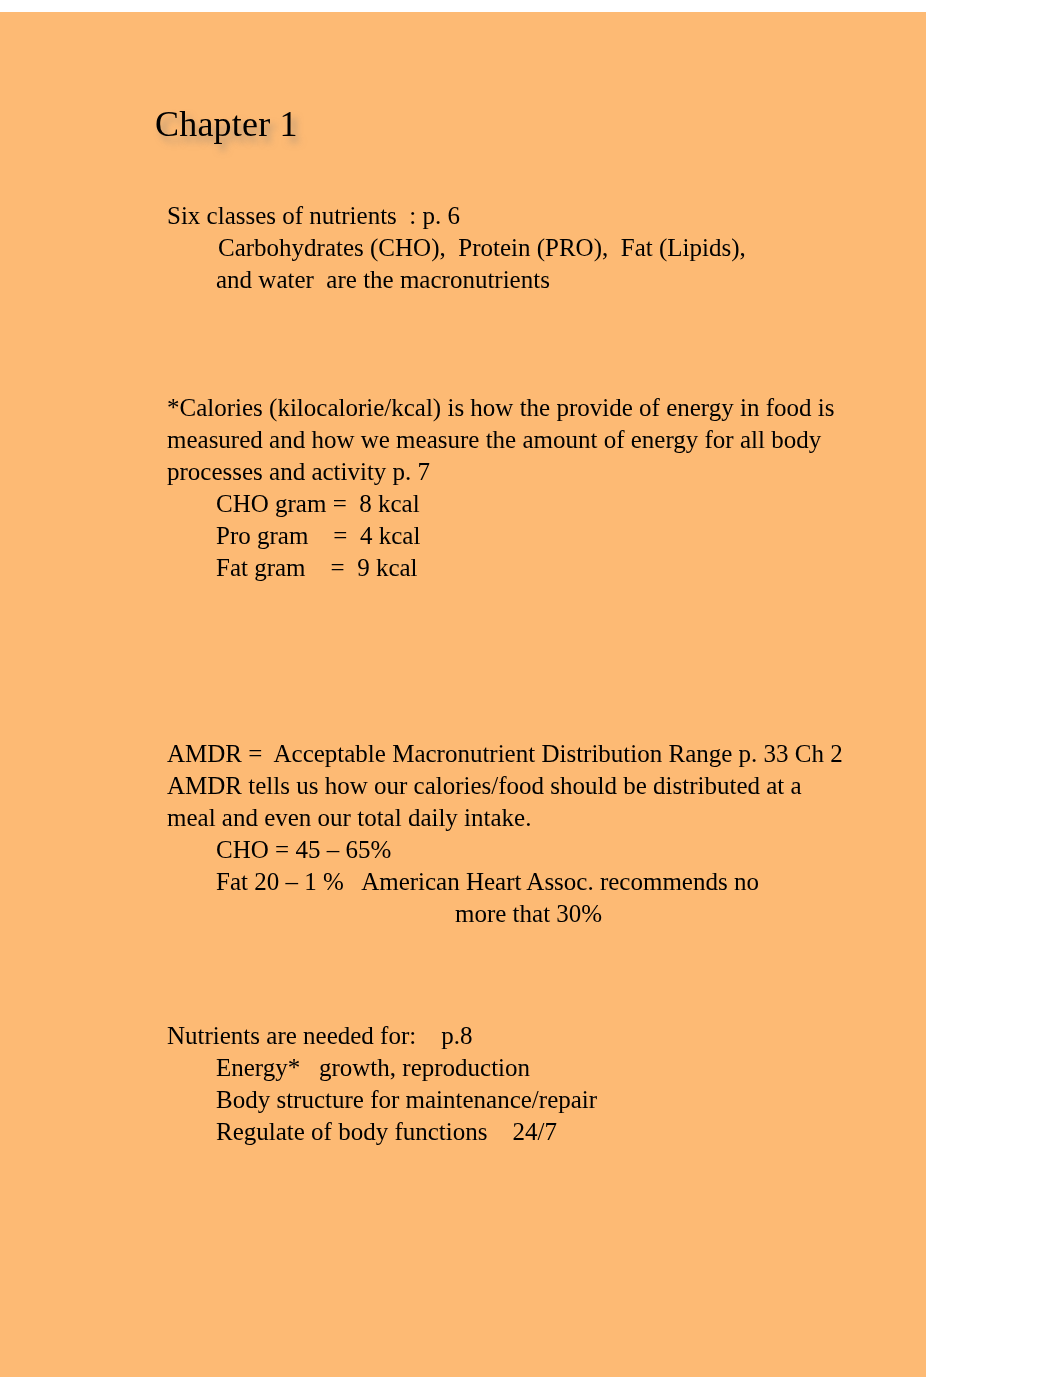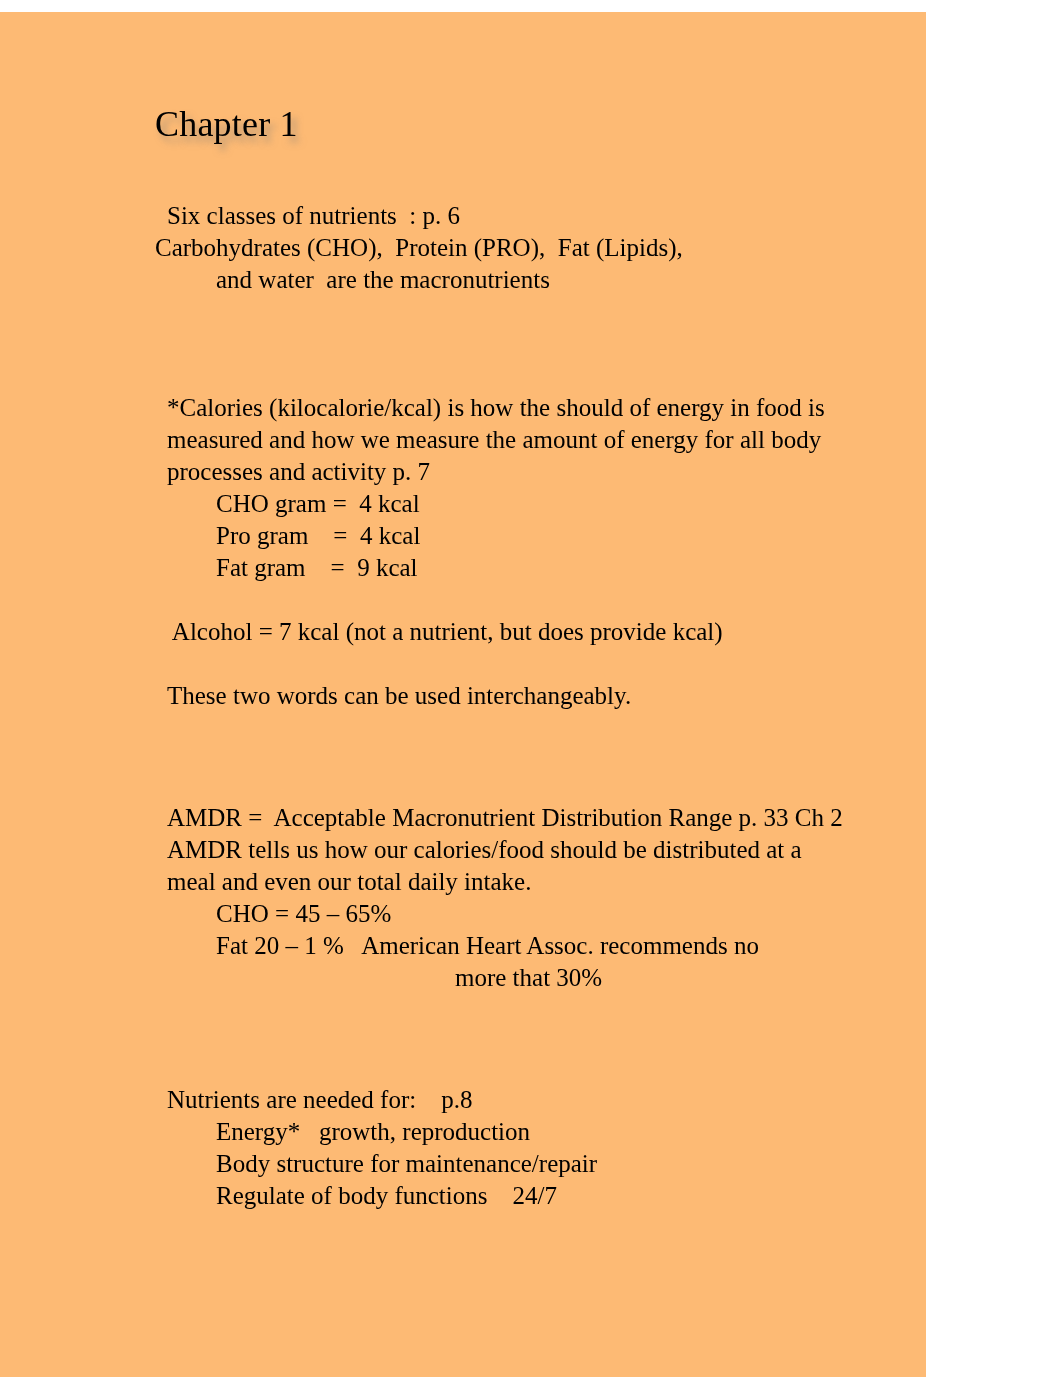--- a/index.html
+++ b/index.html
@@ -52,21 +52,21 @@
   .line {
     font-size: 25px;
     line-height: 32px;
     white-space: pre;
     margin: 0;
     padding: 0;
   }
 
   
   .i0 { margin-left: 12px; }
-  .i1 { }   
+  .i1 { margin-left: 63px; }   
   .i2 { margin-left: 61px; }  
   .i3 { margin-left: 300px; }  
 
   
   .sp-title   { height: 54px; }
   .sp-md      { height: 32px; }
   .sp-lg      { height: 58px; }
   .sp-xl      { height: 64px; }
 </style>
 </head>
@@ -82,35 +82,33 @@
     <div class="block">
       <div class="line i0">Six classes of nutrients  : p. 6</div>
       <div class="line i1">Carbohydrates (CHO),  Protein (PRO),  Fat (Lipids),</div>
       <div class="line i2">and water  are the macronutrients</div>
       <div class="sp-md"></div>
     </div>
 
     <div class="sp-xl"></div>
 
     <div class="block">
-      <div class="line i0">*Calories (kilocalorie/kcal) is how the should of energy in food is</div>
+      <div class="line i0">*Calories (kilocalorie/kcal) is how the provide of energy in food is</div>
       <div class="line i0">measured and how we measure the amount of energy for all body</div>
       <div class="line i0">processes and activity p. 7</div>
 
-      <div class="line i2">CHO gram =  4 kcal</div>
+      <div class="line i2">CHO gram =  8 kcal</div>
       <div class="line i2">Pro gram    =  4 kcal</div>
       <div class="line i2">Fat gram    =  9 kcal</div>
 
       <div class="sp-md"></div>
 
-      <div class="line i0"> Alcohol = 7 kcal (not a nutrient, but does provide kcal)</div>
 
       <div class="sp-md"></div>
 
-      <div class="line i0">These two words can be used interchangeably.</div>
     </div>
 
     <div class="sp-lg"></div>
     <div class="sp-md"></div>
 
     <div class="block">
       <div class="line i0">AMDR =  Acceptable Macronutrient Distribution Range p. 33 Ch 2</div>
       <div class="line i0">AMDR tells us how our calories/food should be distributed at a</div>
       <div class="line i0">meal and even our total daily intake.</div>
 

